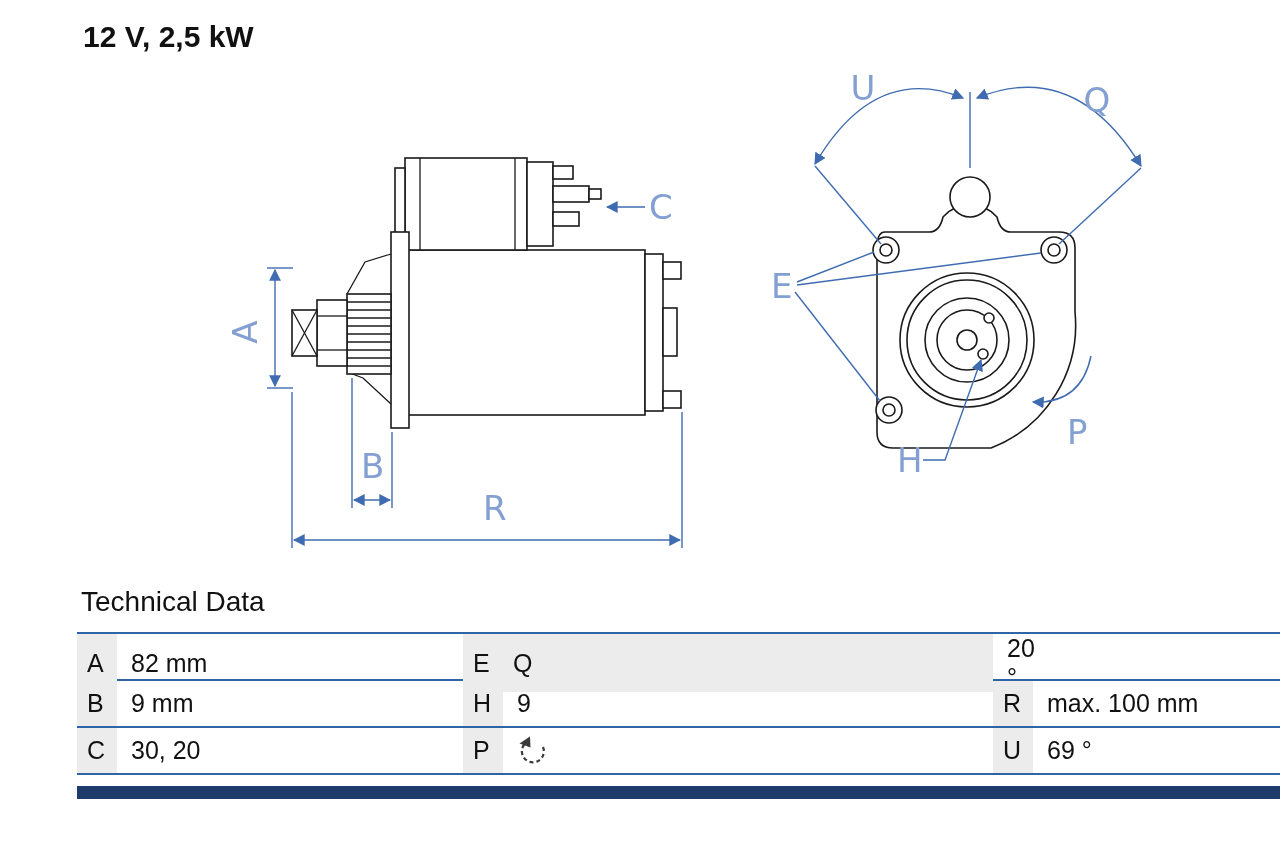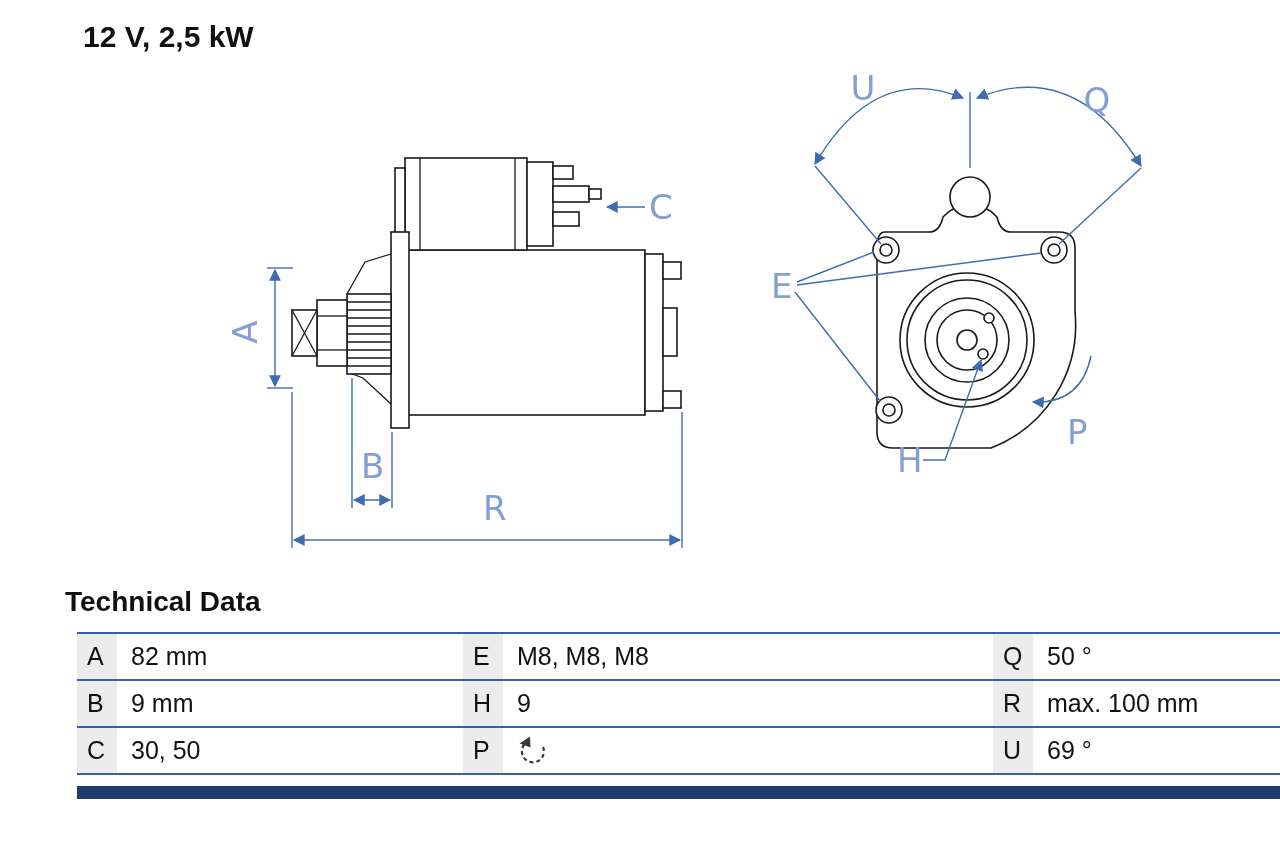--- a/index.html
+++ b/index.html
@@ -1,19 +1,19 @@
 <!DOCTYPE html>
 <html><head>
 <meta charset="utf-8">
 <style>
   html,body{margin:0;padding:0;background:#fff;}
   #page{position:relative;width:1280px;height:853px;background:#ffffff;overflow:hidden;
         font-family:"Liberation Sans", sans-serif;color:#111;margin-left:45px;}
   .page-title{position:absolute;left:38px;top:20px;font-size:30px;font-weight:bold;z-index:3;}
-  .section-title{position:absolute;left:20px;top:586px;font-size:28px;font-weight:bold;z-index:3;}
+  .section-title{position:absolute;left:36px;top:586px;font-size:28px;font-weight:normal;z-index:3;}
   #drawing{position:absolute;left:0;top:0;width:1280px;height:580px;}
   .outline{stroke:#1a1a1a;stroke-width:1.6;fill:#ffffff;}
   .oline{stroke:#1a1a1a;stroke-width:1.3;fill:none;}
   .dim{stroke:#3f6cb0;stroke-width:1.4;fill:none;}
   .dim-letter{fill:#84a0d2;font-size:34px;font-family:"DejaVu Sans",sans-serif;}
   
   .tech-table{position:absolute;left:32px;top:632px;width:1216px;border-top:2px solid #2f64a8;z-index:2;}
   .t-row{display:grid;grid-template-columns:40px 346px 40px 490px 40px 260px;
          height:45px;border-bottom:2px solid #2f64a8;align-items:center;font-size:25px;}
   .t-label{background:#ececec;height:100%;display:flex;align-items:center;padding-left:10px;box-sizing:border-box;}
@@ -159,35 +159,34 @@
     </g>
   </svg>
 
   <div class="section-title">Technical Data</div>
 
   <div class="tech-table">
     <div class="t-row">
       <div class="t-label">A</div>
       <div class="t-value">82 mm</div>
       <div class="t-label">E</div>
-      <div class="t-value">M8, M8, M8</div>
       <div class="t-label">Q</div>
-      <div class="t-value">50 °</div>
+      <div class="t-value">20 °</div>
     </div>
     <div class="t-row">
       <div class="t-label">B</div>
       <div class="t-value">9 mm</div>
       <div class="t-label">H</div>
       <div class="t-value">9</div>
       <div class="t-label">R</div>
       <div class="t-value">max. 100 mm</div>
     </div>
     <div class="t-row">
       <div class="t-label">C</div>
-      <div class="t-value">30, 50</div>
+      <div class="t-value">30, 20</div>
       <div class="t-label">P</div>
       <div class="t-value">
         <svg width="30" height="30" viewBox="0 0 30 30">
           <path d="M26,11 A11,11 0 1 1 10,6" fill="none" stroke="#3a3a3a" stroke-width="2.2" stroke-dasharray="4 3"></path>
           <polygon points="13,0.5 2.5,7.5 13.5,11.5" fill="#3a3a3a"></polygon>
         </svg>
         <span></span>
       </div>
       <div class="t-label">U</div>
       <div class="t-value">69 °</div>

